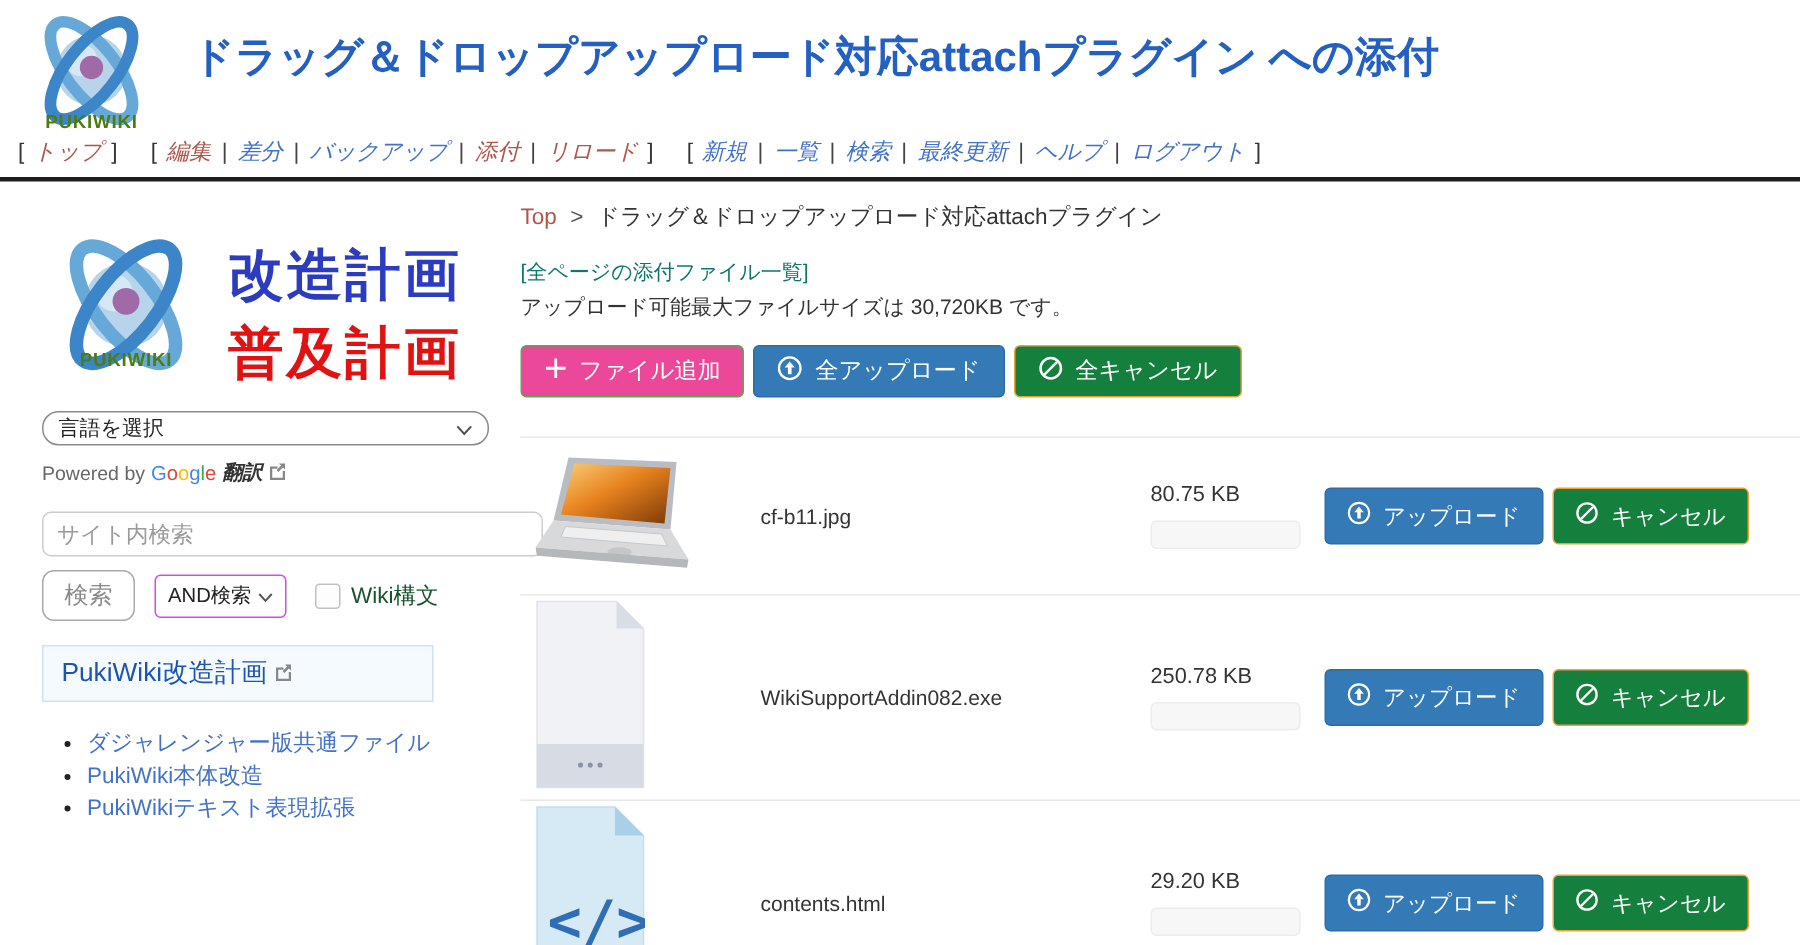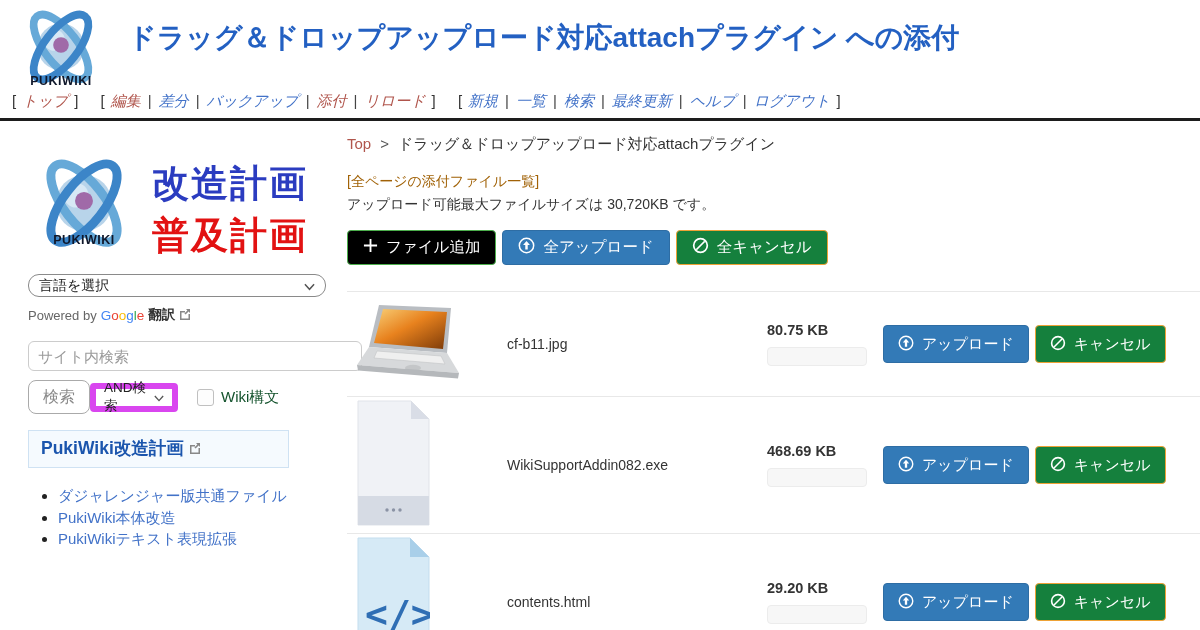--- a/index.html
+++ b/index.html
@@ -8,21 +8,21 @@
     width:1200px; height:630px; overflow:hidden; background:#fff;
     font-family:"Liberation Sans","DejaVu Sans",sans-serif; color:#333;
   }
   a { text-decoration:none; }
 
   
   .site-header { display:flex; padding:8px 0 0 12px; height:89px; }
   .logo-box { position:relative; width:98px; flex:none; }
   .logo-box svg { display:block; }
   .brand-text { position:absolute; left:50%; bottom:1px; transform:translateX(-50%);
-    font-size:12.5px; font-weight:bold; color:#0f172a; letter-spacing:.5px; }
+    font-size:12.5px; font-weight:bold; color:#4d7c0f; letter-spacing:.5px; }
   .header-text { margin-left:18px; padding-top:13px; }
   .page-title { margin:0; font-size:28px; font-weight:bold; color:#2360c2; line-height:1.2; }
   .page-url { display:inline-block; margin-top:7px; font-size:13.5px; color:#a63d33; }
 
   
   .navbar { padding:3px 0 7px 8px; font-size:15px; color:#333; }
   .navbar .bracket { margin:0 4px; color:#333; }
   .navbar .sep { margin:0 5px; color:#444; }
   .navbar a { margin:0 2px;font-style:italic; }
   .navbar .group { margin-right:10px; }
@@ -41,70 +41,70 @@
   .banner-line1, .banner-line2 { font-size:37px; font-weight:900; line-height:1.4;
     letter-spacing:2px; white-space:nowrap; }
   .banner-line1 { color:#2b3cc0;margin-top:16px; }
   .banner-line2 { color:#e21212; }
 
   .fake-select { width:298px; height:23px; border:1px solid #8a8a8a; border-radius:11px;
     background:#fff; display:flex; align-items:center; justify-content:space-between;
     padding:0 10px; font-size:14px; color:#222; margin-top:16px; cursor:pointer; }
   .powered { margin-top:9px; font-size:13px; color:#666; display:flex; align-items:center; gap:4px; }
   .powered .g-letter { font-size:13.5px; }
-  .powered .trans { font-weight:bold; color:#333; font-size:13.5px; }
+  .powered .trans { font-weight:bold; color:#333; font-size:13.5px;font-style:italic; }
   .search-input { margin-top:17px; width:334px; height:30px; border:1px solid #ccc;
     border-radius:6px; padding:0 9px; font-size:15px; color:#333; outline:none; }
   .search-input::placeholder { color:#9a9a9a; }
   .search-row { display:flex; align-items:center; margin-top:9px; }
   .search-btn { width:62px; height:34px; background:#fff; border:1px solid #aaa;
     border-radius:8px; color:#8a8a8a; font-size:16px; cursor:pointer;
     font-family:inherit; }
-  .fake-select.small { width:88px; height:29px; margin-top:0; 
-    border:6px solid #d946ef; border-radius:4px; font-size:13.5px; padding:0 8px; }
+  .fake-select.small { width:88px; height:29px; margin-top:0; margin-left:13px;
+    border:1px solid #d946ef; border-radius:4px; font-size:13.5px; padding:0 8px; }
   .checkbox { width:17px; height:17px; border:1px solid #c0c0c0; border-radius:3px;
     background:#fdfdfd; margin-left:19px; flex:none; cursor:pointer; }
   .check-label { margin-left:7px; font-size:15px; color:#14532d; }
 
   .side-list { list-style:disc; padding-left:17px; margin:22px 0 0 13px;
     font-size:15px; line-height:21.5px; color:#222; }
   .side-list li { margin:0; }
   .side-list .plain { color:#222; }
 
   .section-box { margin-top:16px; width:261px; border:1px solid #cfe2f3; background:#f5fafe;
-    padding:5px 12px 7px 12px; font-size:17.5px; font-weight:bold;
+    padding:5px 12px 7px 12px; font-size:17.5px; font-weight:normal;
     display:flex; align-items:center; gap:5px; }
   .section-box a { color:#1b55ad; }
   .side-list.second { margin-top:17px; width:300px; }
 
   
   .breadcrumb { font-size:15px; color:#333; }
   .breadcrumb .bc-sep { margin:0 9px; color:#555; }
-  .attach-link { display:inline-block; margin-top:19px; font-size:14px; color:#a16207; }
+  .attach-link { display:inline-block; margin-top:19px; font-size:14px; color:#0f766e; }
   .max-size { margin-top:5px; font-size:14px; color:#333; }
 
   .toolbar { margin-top:16px; display:flex; gap:6px; }
   .btn { border-radius:4px; color:#fff; display:inline-flex; align-items:center;
     gap:8px; font-size:15.5px; padding:0 15px; height:35px; cursor:pointer;
     font-family:inherit; white-space:nowrap; }
-  .btn.green { background:#000000; border:1px solid #4cae4c;align-items:center; }
+  .btn.green { background:#ec4899; border:1px solid #4cae4c;align-items:center; }
   .btn.blue  { background:#337ab7; border:1px solid #2e6da4; }
   .btn.orange{ background:#15803d; border:1px solid #eea236; }
   .btn.sm { height:38px; font-size:15px; padding:0 14px; }
 
   .rows { margin-top:26px; }
   .file-row { display:flex; align-items:center; border-top:1px solid #e8e8e8;
     padding-left:10px; }
   .file-row.r1 { min-height:105px; }
   .file-row.r2 { min-height:137px; }
   .file-row.r3 { min-height:137px; }
   .icon-cell { width:150px; flex:none; display:flex; align-items:center; }
   .name-cell { width:260px; flex:none; font-size:14px; color:#333; }
   .size-cell { width:105px; flex:none; }
-  .size-text { font-size:14.5px; color:#333; margin-bottom:9px;font-weight:bold; }
+  .size-text { font-size:14.5px; color:#333; margin-bottom:9px; }
   .progress { width:100px; height:19px; background:#f7f7f7; border:1px solid #ececec;
     border-radius:4px; }
   .btn-cell { display:flex; gap:6px; margin-left:11px; }
 </style>
 </head>
 <body>
 
 <header class="site-header">
   <div class="logo-box">
     <span>
@@ -292,21 +292,21 @@
               <path d="M54,1 l18,18 h-18 z" fill="#d9dde6"></path>
               <rect x="1" y="96" width="71" height="29" fill="#d6dbe4"></rect>
               <circle cx="30" cy="110" r="1.7" fill="#8b93a5"></circle>
               <circle cx="36.5" cy="110" r="1.7" fill="#8b93a5"></circle>
               <circle cx="43" cy="110" r="1.7" fill="#8b93a5"></circle>
             </svg>
           </span>
         </div>
         <div class="name-cell">WikiSupportAddin082.exe</div>
         <div class="size-cell">
-          <div class="size-text">468.69 KB</div>
+          <div class="size-text">250.78 KB</div>
           <div class="progress"></div>
         </div>
         <div class="btn-cell">
           <button class="btn blue sm">
             <span><svg width="16" height="16" viewBox="0 0 18 18">
                   <circle cx="9" cy="9" r="7.6" fill="none" stroke="#fff" stroke-width="1.6"></circle>
                   <path d="M9 4.2 L12.6 8.5 H10.3 V13.2 H7.7 V8.5 H5.4 Z" fill="#fff"></path>
                 </svg></span>
             <span>アップロード</span>
           </button>

